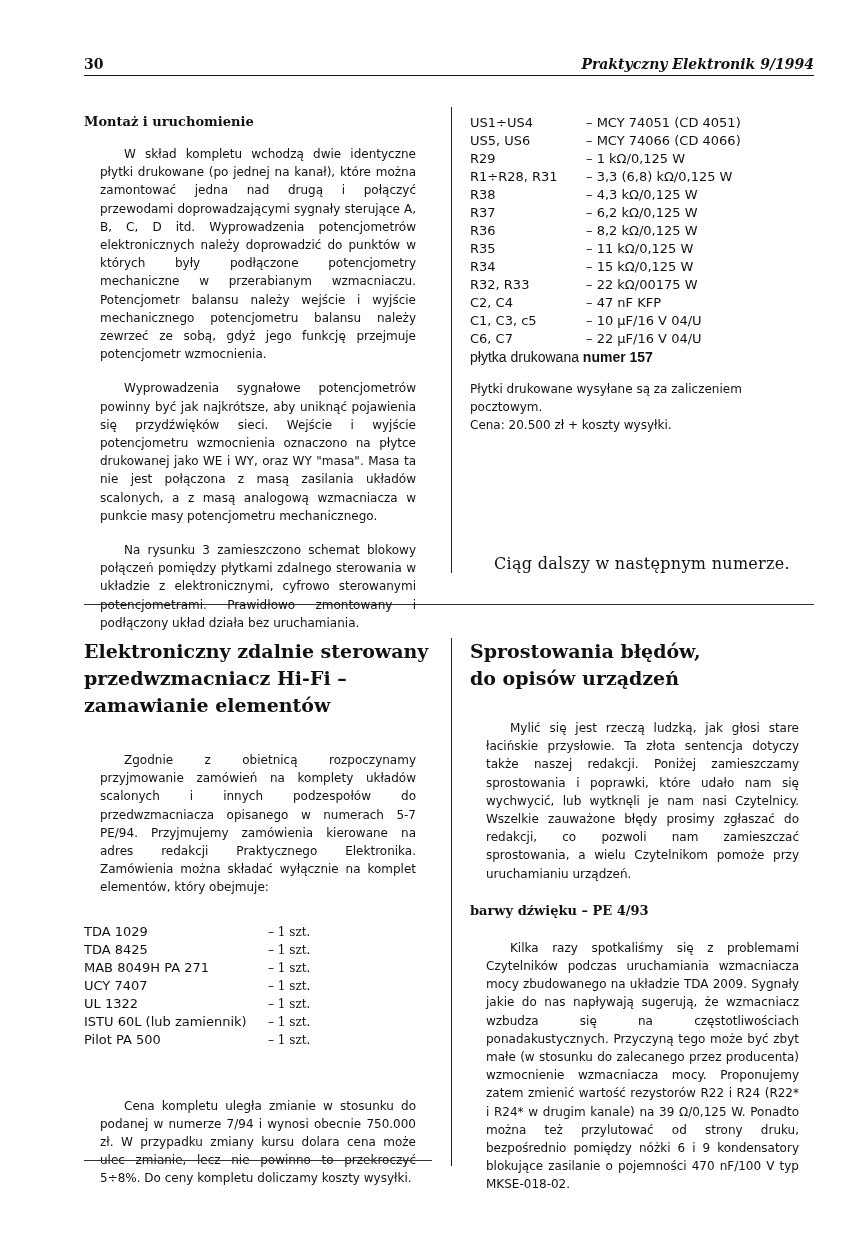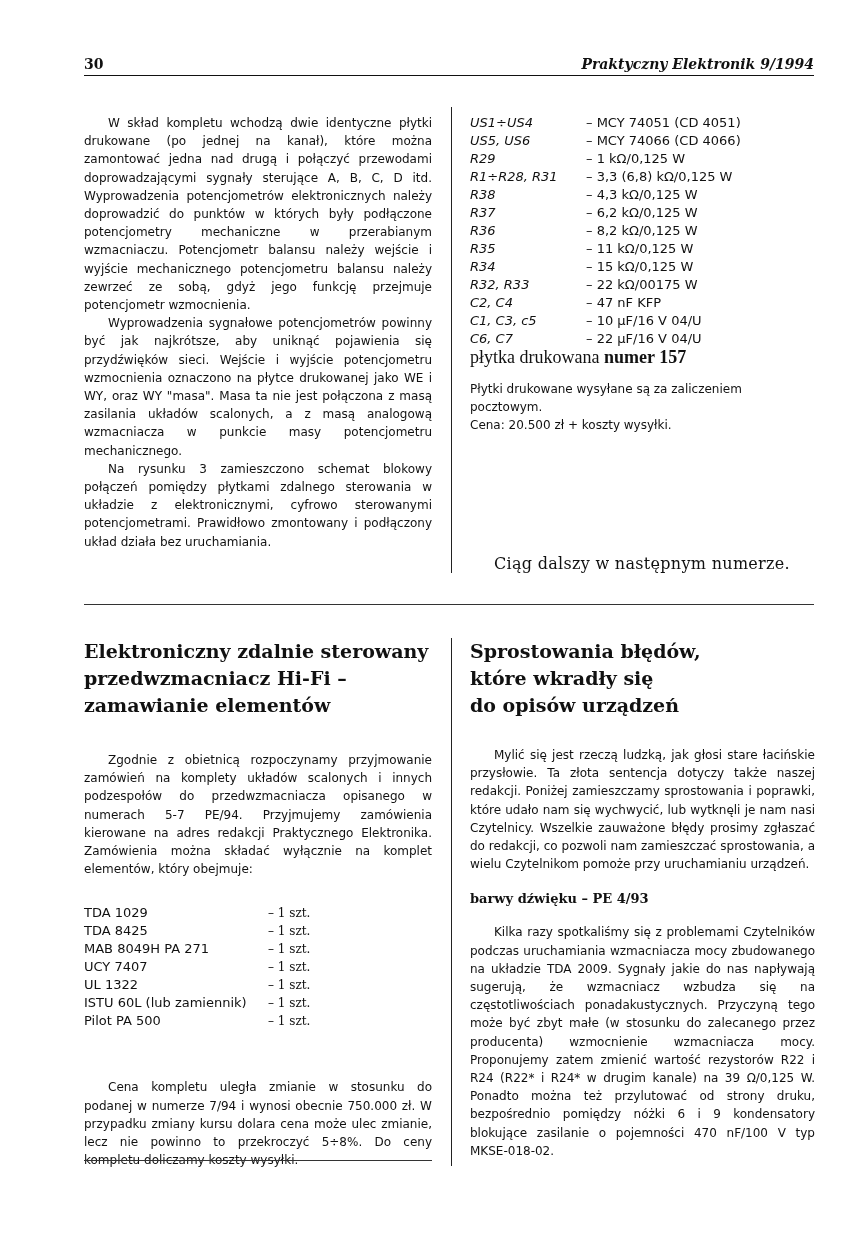--- a/index.html
+++ b/index.html
@@ -7,36 +7,36 @@
   .abs { position:absolute; }
 
   
   #page-number { left:84px; top:56px; font-family:"DejaVu Serif", serif; font-weight:bold; font-size:14px; }
   #journal-title { right:38px; top:56px; font-family:"DejaVu Serif", serif; font-weight:bold; font-style:italic; font-size:14px;text-align:right; }
   #header-rule { left:84px; top:75px; width:730px; height:0; border-top:1.5px solid #111; }
 
   .vrule { position:absolute; left:451px; width:0; border-left:1.5px solid #222; }
   .hrule { position:absolute; height:0; border-top:1px solid #333; }
 
-  .para { font-family:"DejaVu Sans", sans-serif; font-size:12px; line-height:18.2px; text-align:justify; margin:0; }
+  .para { font-family:"DejaVu Sans", sans-serif; font-size:12px; line-height:18.2px; text-align:justify; margin:16px; }
   .para.indent { text-indent:24px; }
   .sec-head { font-family:"DejaVu Serif", serif; font-weight:bold; font-size:13px; margin:0; }
   .big-head { font-family:"DejaVu Serif", serif; font-weight:bold; font-size:19px; line-height:27px; margin:0; }
 
   
   #col-tl { left:84px; top:114px; width:348px; }
   #col-tl .sec-head { margin-bottom:13px; }
 
   
   #col-tr { left:470px; top:114px; width:345px; }
   #parts-heading { font-family:"DejaVu Sans", sans-serif; font-weight:bold; font-size:13px; margin:0 0 17px 0; }
   .parts-table { border-collapse:collapse; font-family:"DejaVu Sans", sans-serif; font-size:13px; }
   .parts-table td { padding:0; line-height:18px; vertical-align:top; white-space:nowrap; }
-  .parts-table td.pcode { width:116px;font-style:italic; }
-  #pcb-line { font-family:Liberation Serif, serif; font-size:18px; line-height:18px; }
+  .parts-table td.pcode { width:116px; }
+  #pcb-line { font-family:Liberation Sans, sans-serif; font-size:14px; line-height:18px; }
   #pcb-line b { font-weight:bold; }
   #shipping { margin-top:14px; font-family:"DejaVu Sans", sans-serif; font-size:12px; line-height:18px; }
   #continued { left:494px; top:554px; font-family:"DejaVu Serif", serif; font-size:16px; letter-spacing:0.3px; }
 
   
   #col-bl { left:84px; top:638px; width:348px; }
   #col-bl .big-head { margin-bottom:32px; }
   .kit-table { border-collapse:collapse; font-family:"DejaVu Sans", sans-serif; font-size:13px; margin-top:26px; }
   .kit-table td { padding:0; line-height:18px; white-space:nowrap; }
   .kit-table td.kname { width:184px; }
@@ -54,20 +54,21 @@
 <div id="page-number" class="abs">30</div>
 <div id="journal-title" class="abs">Praktyczny Elektronik 9/1994</div>
 <div id="header-rule" class="abs"></div>
 
 <div class="vrule" style="top:107px;height:466px;"></div>
 <div class="vrule" style="top:638px;height:528px;"></div>
 
 <div class="hrule" style="left:84px;top:604px;width:730px;"></div>
 
 <div id="col-tl" class="abs">
+  <h3 class="sec-head">Montaż i uruchomienie</h3>
   <p class="para indent">W skład kompletu wchodzą dwie identyczne płytki drukowane (po jednej na kanał), które można zamontować jedna nad drugą i połączyć przewodami doprowadzającymi sygnały sterujące A, B, C, D itd. Wyprowadzenia potencjometrów elektronicznych należy doprowadzić do punktów w których były podłączone potencjometry mechaniczne w przerabianym wzmacniaczu. Potencjometr balansu należy wejście i wyjście mechanicznego potencjometru balansu należy zewrzeć ze sobą, gdyż jego funkcję przejmuje potencjometr wzmocnienia.</p>
   <p class="para indent">Wyprowadzenia sygnałowe potencjometrów powinny być jak najkrótsze, aby uniknąć pojawienia się przydźwięków sieci. Wejście i wyjście potencjometru wzmocnienia oznaczono na płytce drukowanej jako WE i WY, oraz WY "masa". Masa ta nie jest połączona z masą zasilania układów scalonych, a z masą analogową wzmacniacza w punkcie masy potencjometru mechanicznego.</p>
   <p class="para indent">Na rysunku 3 zamieszczono schemat blokowy połączeń pomiędzy płytkami zdalnego sterowania w układzie z elektronicznymi, cyfrowo sterowanymi potencjometrami. Prawidłowo zmontowany i podłączony układ działa bez uruchamiania.</p>
 </div>
 
 <div id="col-tr" class="abs">
   <table class="parts-table">
     <tbody id="parts-body">
         <tr>
           <td class="pcode">US1÷US4</td>
@@ -169,21 +170,20 @@
         </tr>
       </tbody>
   </table>
   <p id="price-para" class="para indent">Cena kompletu uległa zmianie w stosunku do podanej w numerze 7/94 i wynosi obecnie 750.000 zł. W przypadku zmiany kursu dolara cena może ulec zmianie, lecz nie powinno to przekroczyć 5÷8%. Do ceny kompletu doliczamy koszty wysyłki.</p>
 </div>
 <div class="hrule" style="left:84px;top:1160px;width:348px;"></div>
 
 <div id="col-br" class="abs">
   <h2 class="big-head">
     <div>Sprostowania błędów,</div>
-    <div>które wkradły się</div>
     <div>do opisów urządzeń</div>
   </h2>
   <p class="para indent">Mylić się jest rzeczą ludzką, jak głosi stare łacińskie przysłowie. Ta złota sentencja dotyczy także naszej redakcji. Poniżej zamieszczamy sprostowania i poprawki, które udało nam się wychwycić, lub wytknęli je nam nasi Czytelnicy. Wszelkie zauważone błędy prosimy zgłaszać do redakcji, co pozwoli nam zamieszczać sprostowania, a wielu Czytelnikom pomoże przy uruchamianiu urządzeń.</p>
   <div id="subhead">
     <div>barwy dźwięku – PE 4/93</div>
   </div>
   <p class="para indent">Kilka razy spotkaliśmy się z problemami Czytelników podczas uruchamiania wzmacniacza mocy zbudowanego na układzie TDA 2009. Sygnały jakie do nas napływają sugerują, że wzmacniacz wzbudza się na częstotliwościach ponadakustycznych. Przyczyną tego może być zbyt małe (w stosunku do zalecanego przez producenta) wzmocnienie wzmacniacza mocy. Proponujemy zatem zmienić wartość rezystorów R22 i R24 (R22* i R24* w drugim kanale) na 39 Ω/0,125 W. Ponadto można też przylutować od strony druku, bezpośrednio pomiędzy nóżki 6 i 9 kondensatory blokujące zasilanie o pojemności 470 nF/100 V typ MKSE-018-02.</p>
 </div>
 
 </body></html>

